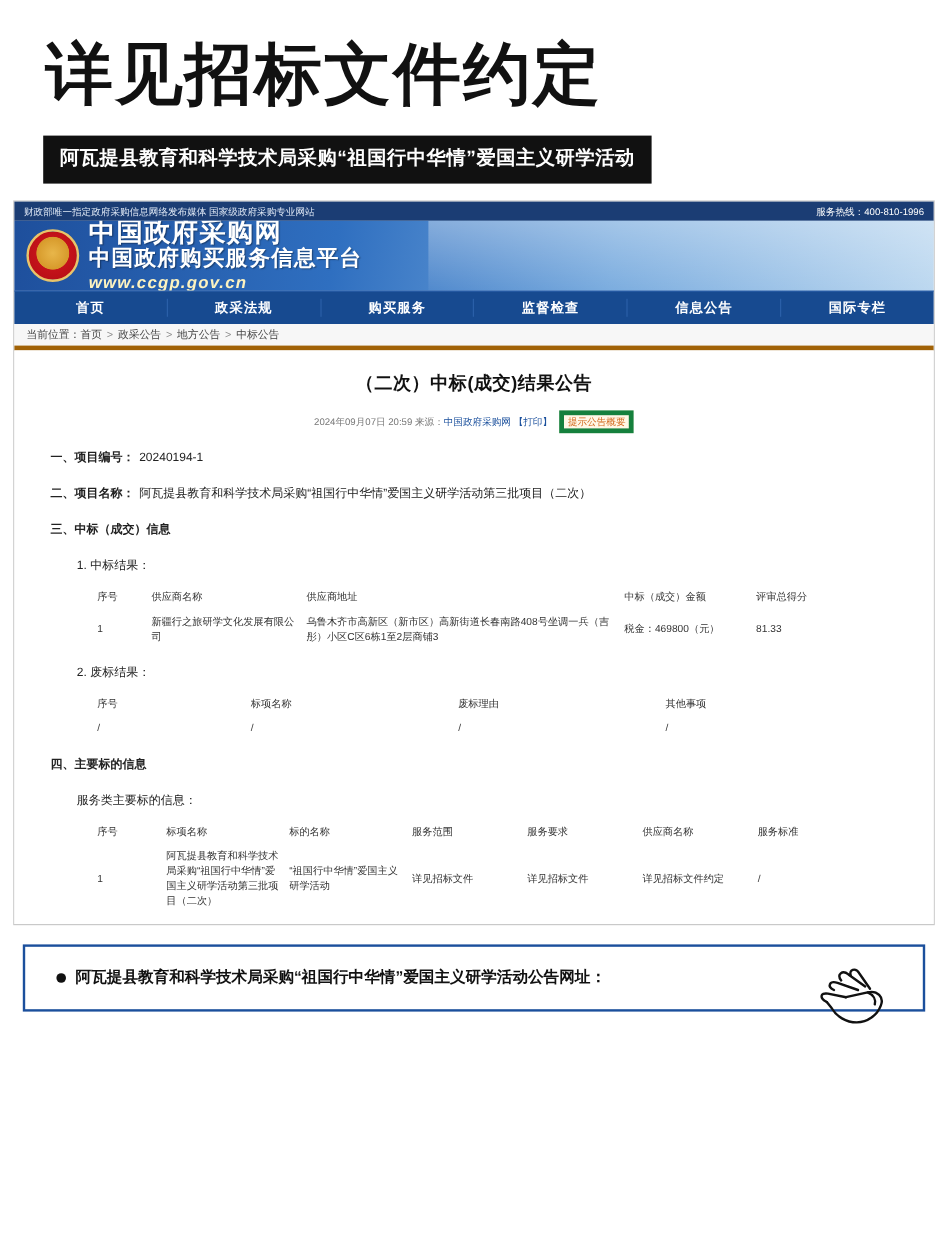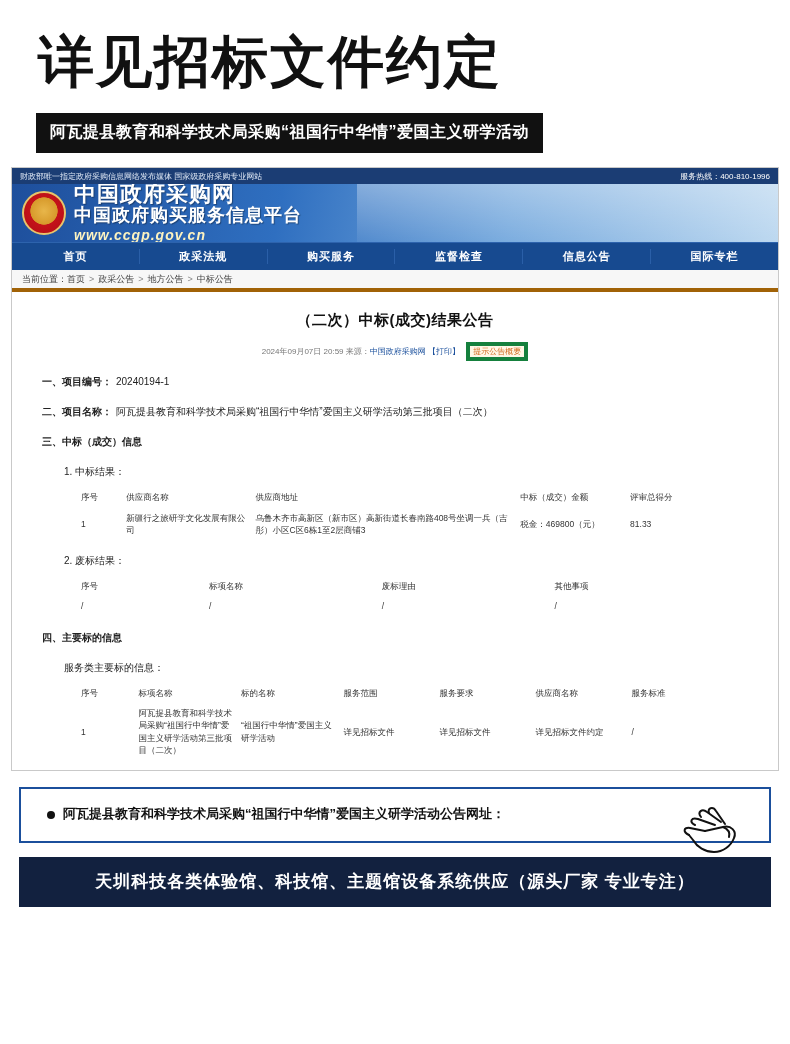--- a/index.html
+++ b/index.html
@@ -403,15 +403,14 @@
         <path d="M16 20 C10 17, 12 12, 19 14 L36 20"></path>
         <path d="M22 12 C18 7, 23 3, 28 7 L42 17"></path>
         <path d="M30 8 C28 3, 34 1, 37 6 L46 19"></path>
         <path d="M26 26 L44 22 C52 20, 58 26, 55 33 C52 41, 44 47, 35 47 C26 47, 18 42, 14 35 L10 30"></path>
         <path d="M44 22 C49 24, 51 28, 50 32"></path>
       </g>
     </svg>
   </div>
 
   
-  <div class="footer">天圳科技各类体验馆、科技馆、主题馆设备系统供应（源头厂家 专业专注）</div>
 
 </div>
 
 </body></html>

